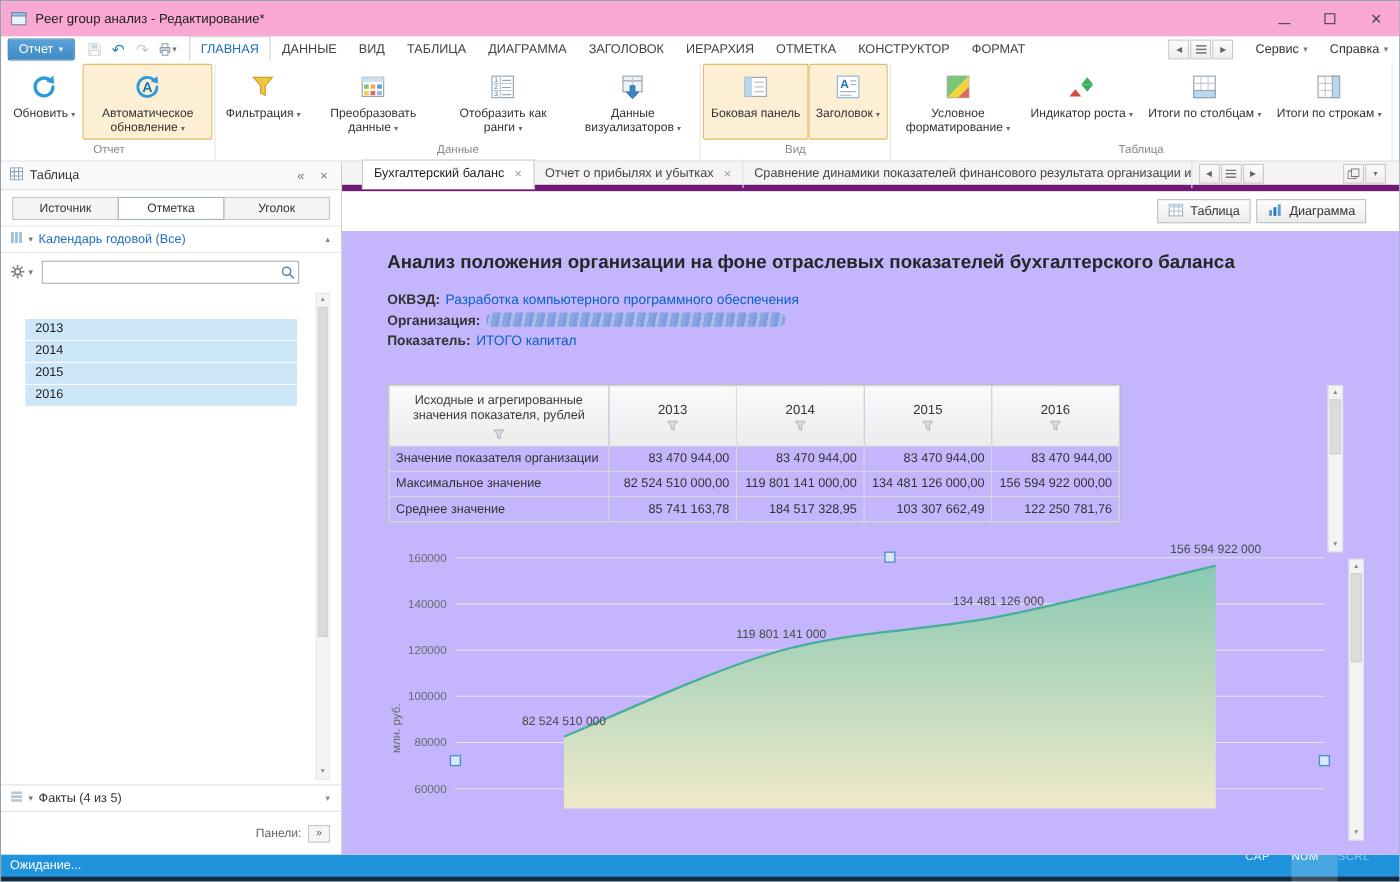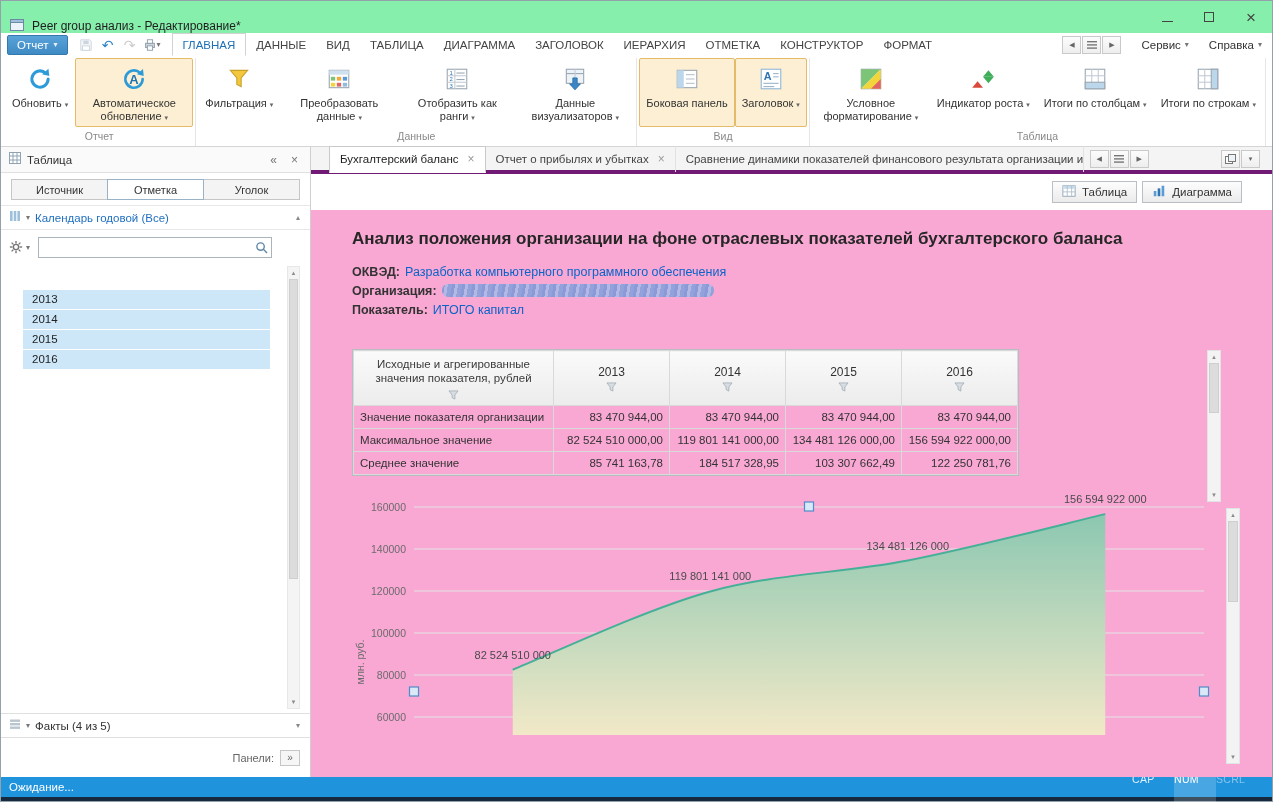--- a/index.html
+++ b/index.html
@@ -1,21 +1,21 @@
 <!DOCTYPE html>
 <html><head>
 <meta charset="utf-8">
 <style>
 *{box-sizing:border-box;margin:0;padding:0}
 html,body{width:1273px;height:802px}
 body{font-family:"Liberation Sans",sans-serif;font-size:12px;color:#333;background:#fff;overflow:hidden}
 .window{width:1273px;height:802px;display:flex;flex-direction:column;border:1px solid #94a1ab;background:#fff}
 
 
-.titlebar{height:32px;display:flex;align-items:flex-end;padding-left:8px;flex:0 0 auto;background:#86efac}
+.titlebar{height:32px;display:flex;align-items:center;padding-left:8px;flex:0 0 auto;background:#f9a8d4}
 .app-icon{display:inline-flex;margin-right:7px}
 .title-text{font-size:12px;color:#1e1e1e}
 .win-controls{margin-left:auto;display:flex;height:100%}
 .winbtn{width:42px;height:100%;display:flex;align-items:center;justify-content:center;color:#444}
 .min-glyph{width:11px;height:1px;background:#444;display:block;margin-top:9px}
 .max-glyph{width:10px;height:10px;border:1px solid #444;display:block}
 .close-glyph{font-size:17px;line-height:1}
 
 
 .menubar{height:23px;display:flex;align-items:center;padding:0 10px 0 6px;flex:0 0 auto}
@@ -71,30 +71,30 @@
 .scroll-track{flex:1;position:relative}
 .scroll-thumb{position:absolute;left:1px;right:1px;top:0;height:72%;background:#dcdcdc;border:1px solid #cfcfcf}
 .sb-facts{height:24px;display:flex;align-items:center;gap:5px;padding:0 8px;border-top:1px solid #e0e0e0}
 .facts-label{font-size:11.5px;color:#333;flex:1}
 .sb-bottom{height:40px;display:flex;align-items:center;justify-content:flex-end;gap:6px;padding:0 10px;border-top:1px solid #e0e0e0}
 .panels-label{font-size:11px;color:#666}
 .panels-btn{display:inline-flex;align-items:center;justify-content:center;width:20px;height:16px;border:1px solid #c6c6c6;background:#f6f6f6;font-size:10px;color:#666}
 
 
 .content{flex:1;display:flex;flex-direction:column;min-width:0}
-.doctabs{height:27px;background:#f4f4f4;border-bottom:4px solid #701a75;display:flex;align-items:center;padding:0 12px 0 18px}
+.doctabs{height:27px;background:#f4f4f4;border-bottom:6px solid #701a75;display:flex;align-items:center;padding:0 12px 0 18px}
 .dtab{height:26px;display:flex;align-items:center;padding:0 10px;font-size:11.5px;color:#444;border-right:1px solid #e2e2e2;gap:9px;white-space:nowrap}
 .dtab.active{background:#fff;border:1px solid #c9c9c9;border-bottom:1px solid #fff;color:#222;height:27px;margin-bottom:-1px}
 .dtab.trunc{max-width:408px;overflow:hidden}
 .dtab-close{color:#999;font-size:12px}
 .doctabs .navcluster{margin-left:6px}
 .view-toolbar{height:36px;display:flex;align-items:center;justify-content:flex-end;gap:5px;padding:0 30px;background:#fff}
 .vbtn{display:inline-flex;align-items:center;gap:6px;height:22px;padding:0 9px;border:1px solid #b9bfc4;background:linear-gradient(#fdfdfd,#ebebeb);font-size:11.5px;color:#333;font-family:inherit}
 
-.report-body{flex:1;position:relative;overflow:hidden;background:#f9a8d4}
+.report-body{flex:1;position:relative;overflow:hidden;background:#c4b5fd}
 .rtitle{margin:19px 0 0 41px;font-size:17px;font-weight:bold;color:#262626;width:900px}
 .meta{margin:13px 0 0 41px;font-size:12.5px}
 .mline{height:19px;display:flex;align-items:center;gap:5px}
 .mlabel{font-weight:bold;color:#333}
 .mlink{color:#0a64c8;}
 .scribble{display:inline-block;width:272px;height:13px;border-radius:6px;background:repeating-linear-gradient(100deg,#6f96d8 0 3px,#a3bce8 3px 6px,#7aa0dc 6px 10px);opacity:.8}
 
 .tablewrap{display:inline-block;border:1px solid #b6bcc1;margin:30px 16px 0 41px}
 .dtable{border-collapse:collapse;table-layout:fixed}
 .dtable th,.dtable td{border:1px solid #d9d9d9;overflow:hidden}

